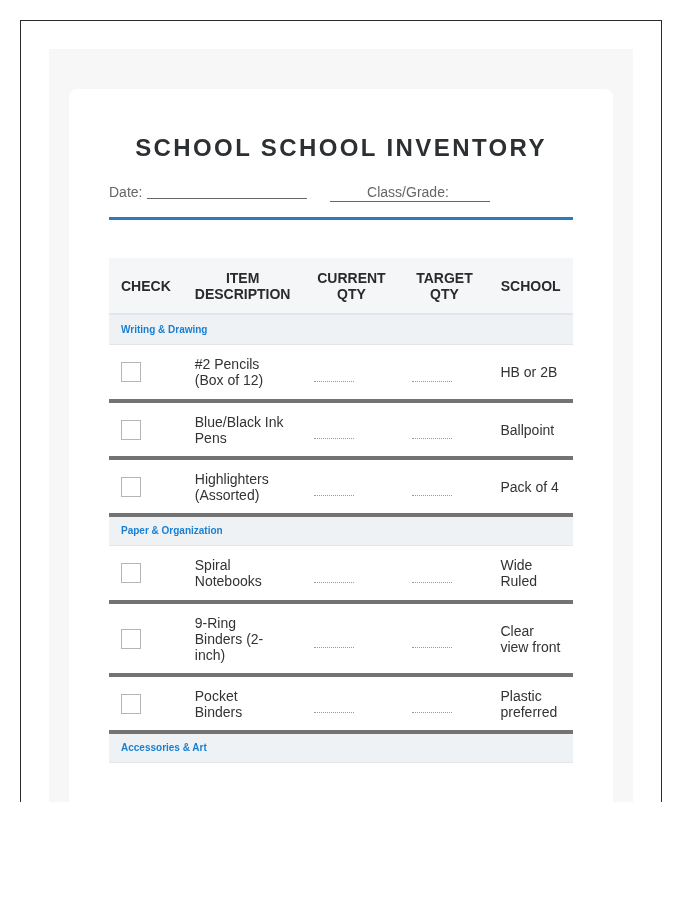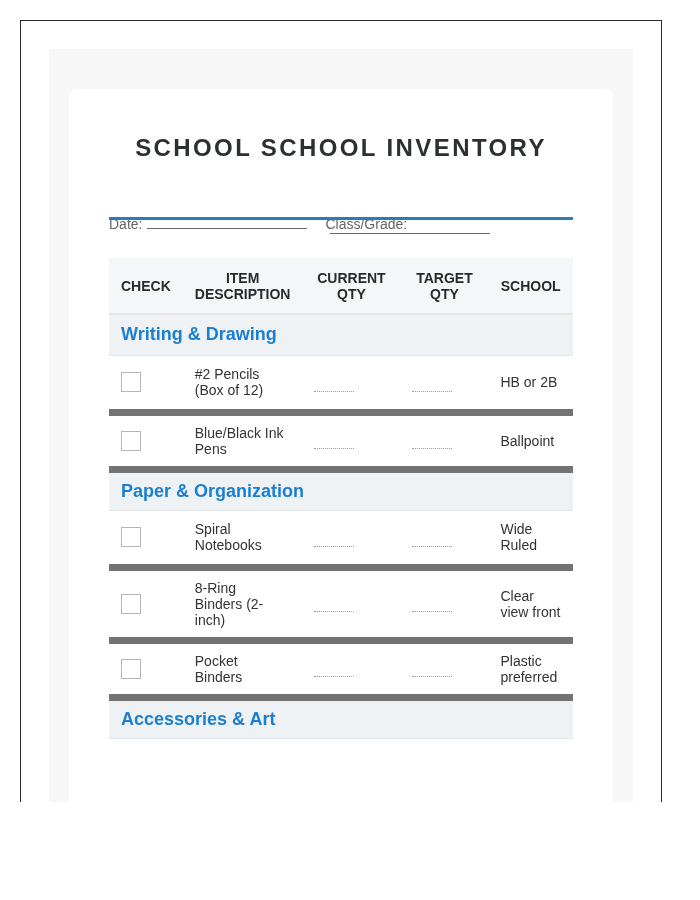--- a/index.html
+++ b/index.html
@@ -19,45 +19,45 @@
       background: #ffffff; border-radius: 8px;
       padding: 0 40px;
     }
     .title {
       margin-top: 44px; text-align: center; font-size: 24px; font-weight: bold;
       letter-spacing: 2.4px; color: #2c3033; height: 30px; line-height: 30px;
     }
     .meta-row {
       margin-top: 20px; display: flex; font-size: 14px; color: #666; height: 18px; line-height: 18px;
     }
-    .meta-row .field { display: flex; align-items: flex-start; margin-top: 32px; }
+    .meta-row .field { display: flex; align-items: center; }
     .meta-row .blank {
       display: inline-block; width: 160px; border-bottom: 1px solid #666; height: 14px; margin-left: 5px;
     }
     .meta-row .field + .field { margin-left: 18px; flex-direction: column; }
     .rule { margin-top: 16px; height: 3px; background: #2b7bbd; width: 464px; }
 
     table.inv {
       margin-top: 38px; width: 464px; border-collapse: collapse; font-size: 14px;
     }
     table.inv th {
       background: #f4f6f8; text-align: center; font-size: 14px; font-weight: bold; color: #2a2a2a;
       padding: 0 12px; height: 56px; border-bottom: 2px solid #e2e6ea; line-height: 16px;
       vertical-align: middle;
     }
     table.inv th.c1 { width: 73px; }
     table.inv th.c2 { width: 117px; }
     table.inv th.c3 { width: 98px; }
     table.inv th.c4 { width: 88px; }
     tr.section td {
-      background: #eff2f5; color: #1a7fd0; font-weight: bold; font-size: 18px;
-      padding: 0 12px; height: 41px; border-bottom: 1px solid #e3e6e9;
+      background: #eff2f5; color: #1a7fd0; font-weight: bold; font-size: 10px;
+      padding: 0 12px; height: 30px; border-bottom: 1px solid #e3e6e9;
     }
     tr.item td {
-      padding: 0 12px; border-bottom: 7px solid #737373; color: #333; line-height: 16px;
+      padding: 0 12px; border-bottom: 4px solid #737373; color: #333; line-height: 16px;
       vertical-align: middle; font-size: 14px;
     }
     tr.item.h2 td { height: 57px; }
     tr.item.h3 td { height: 73px; }
     .chk {
       width: 20px; height: 20px; border: 1px solid #b5b5b5; background: #fff; display: block;
       margin-left: 0;
     }
     .qty-cell { position: relative; }
     .dots {
@@ -120,20 +120,33 @@
               </td>
             <td><span>Blue/Black Ink</span><br><span>Pens</span></td>
             <td class="qty-cell">
                 <span class="dots"></span>
               </td>
             <td class="qty-cell">
                 <span class="dots"></span>
               </td>
             <td><span>Ballpoint</span></td>
           </tr>
+          <tr class="item h2">
+            <td>
+                <span class="chk"></span>
+              </td>
+            <td><span>Highlighters</span><br><span>(Assorted)</span></td>
+            <td class="qty-cell">
+                <span class="dots"></span>
+              </td>
+            <td class="qty-cell">
+                <span class="dots"></span>
+              </td>
+            <td><span>Pack of 4</span></td>
+          </tr>
 
           <tr class="section">
             <td colspan="5">Paper &amp; Organization</td>
           </tr>
           <tr class="item h2">
             <td>
                 <span class="chk"></span>
               </td>
             <td><span>Spiral</span><br><span>Notebooks</span></td>
             <td class="qty-cell">
@@ -141,21 +154,21 @@
               </td>
             <td class="qty-cell">
                 <span class="dots"></span>
               </td>
             <td><span>Wide</span><br><span>Ruled</span></td>
           </tr>
           <tr class="item h3">
             <td>
                 <span class="chk"></span>
               </td>
-            <td><span>8-Ring</span><br><span>Binders (2-</span><br><span>inch)</span></td>
+            <td><span>9-Ring</span><br><span>Binders (2-</span><br><span>inch)</span></td>
             <td class="qty-cell">
                 <span class="dots"></span>
               </td>
             <td class="qty-cell">
                 <span class="dots"></span>
               </td>
             <td><span>Clear</span><br><span>view front</span></td>
           </tr>
           <tr class="item h2">
             <td>

